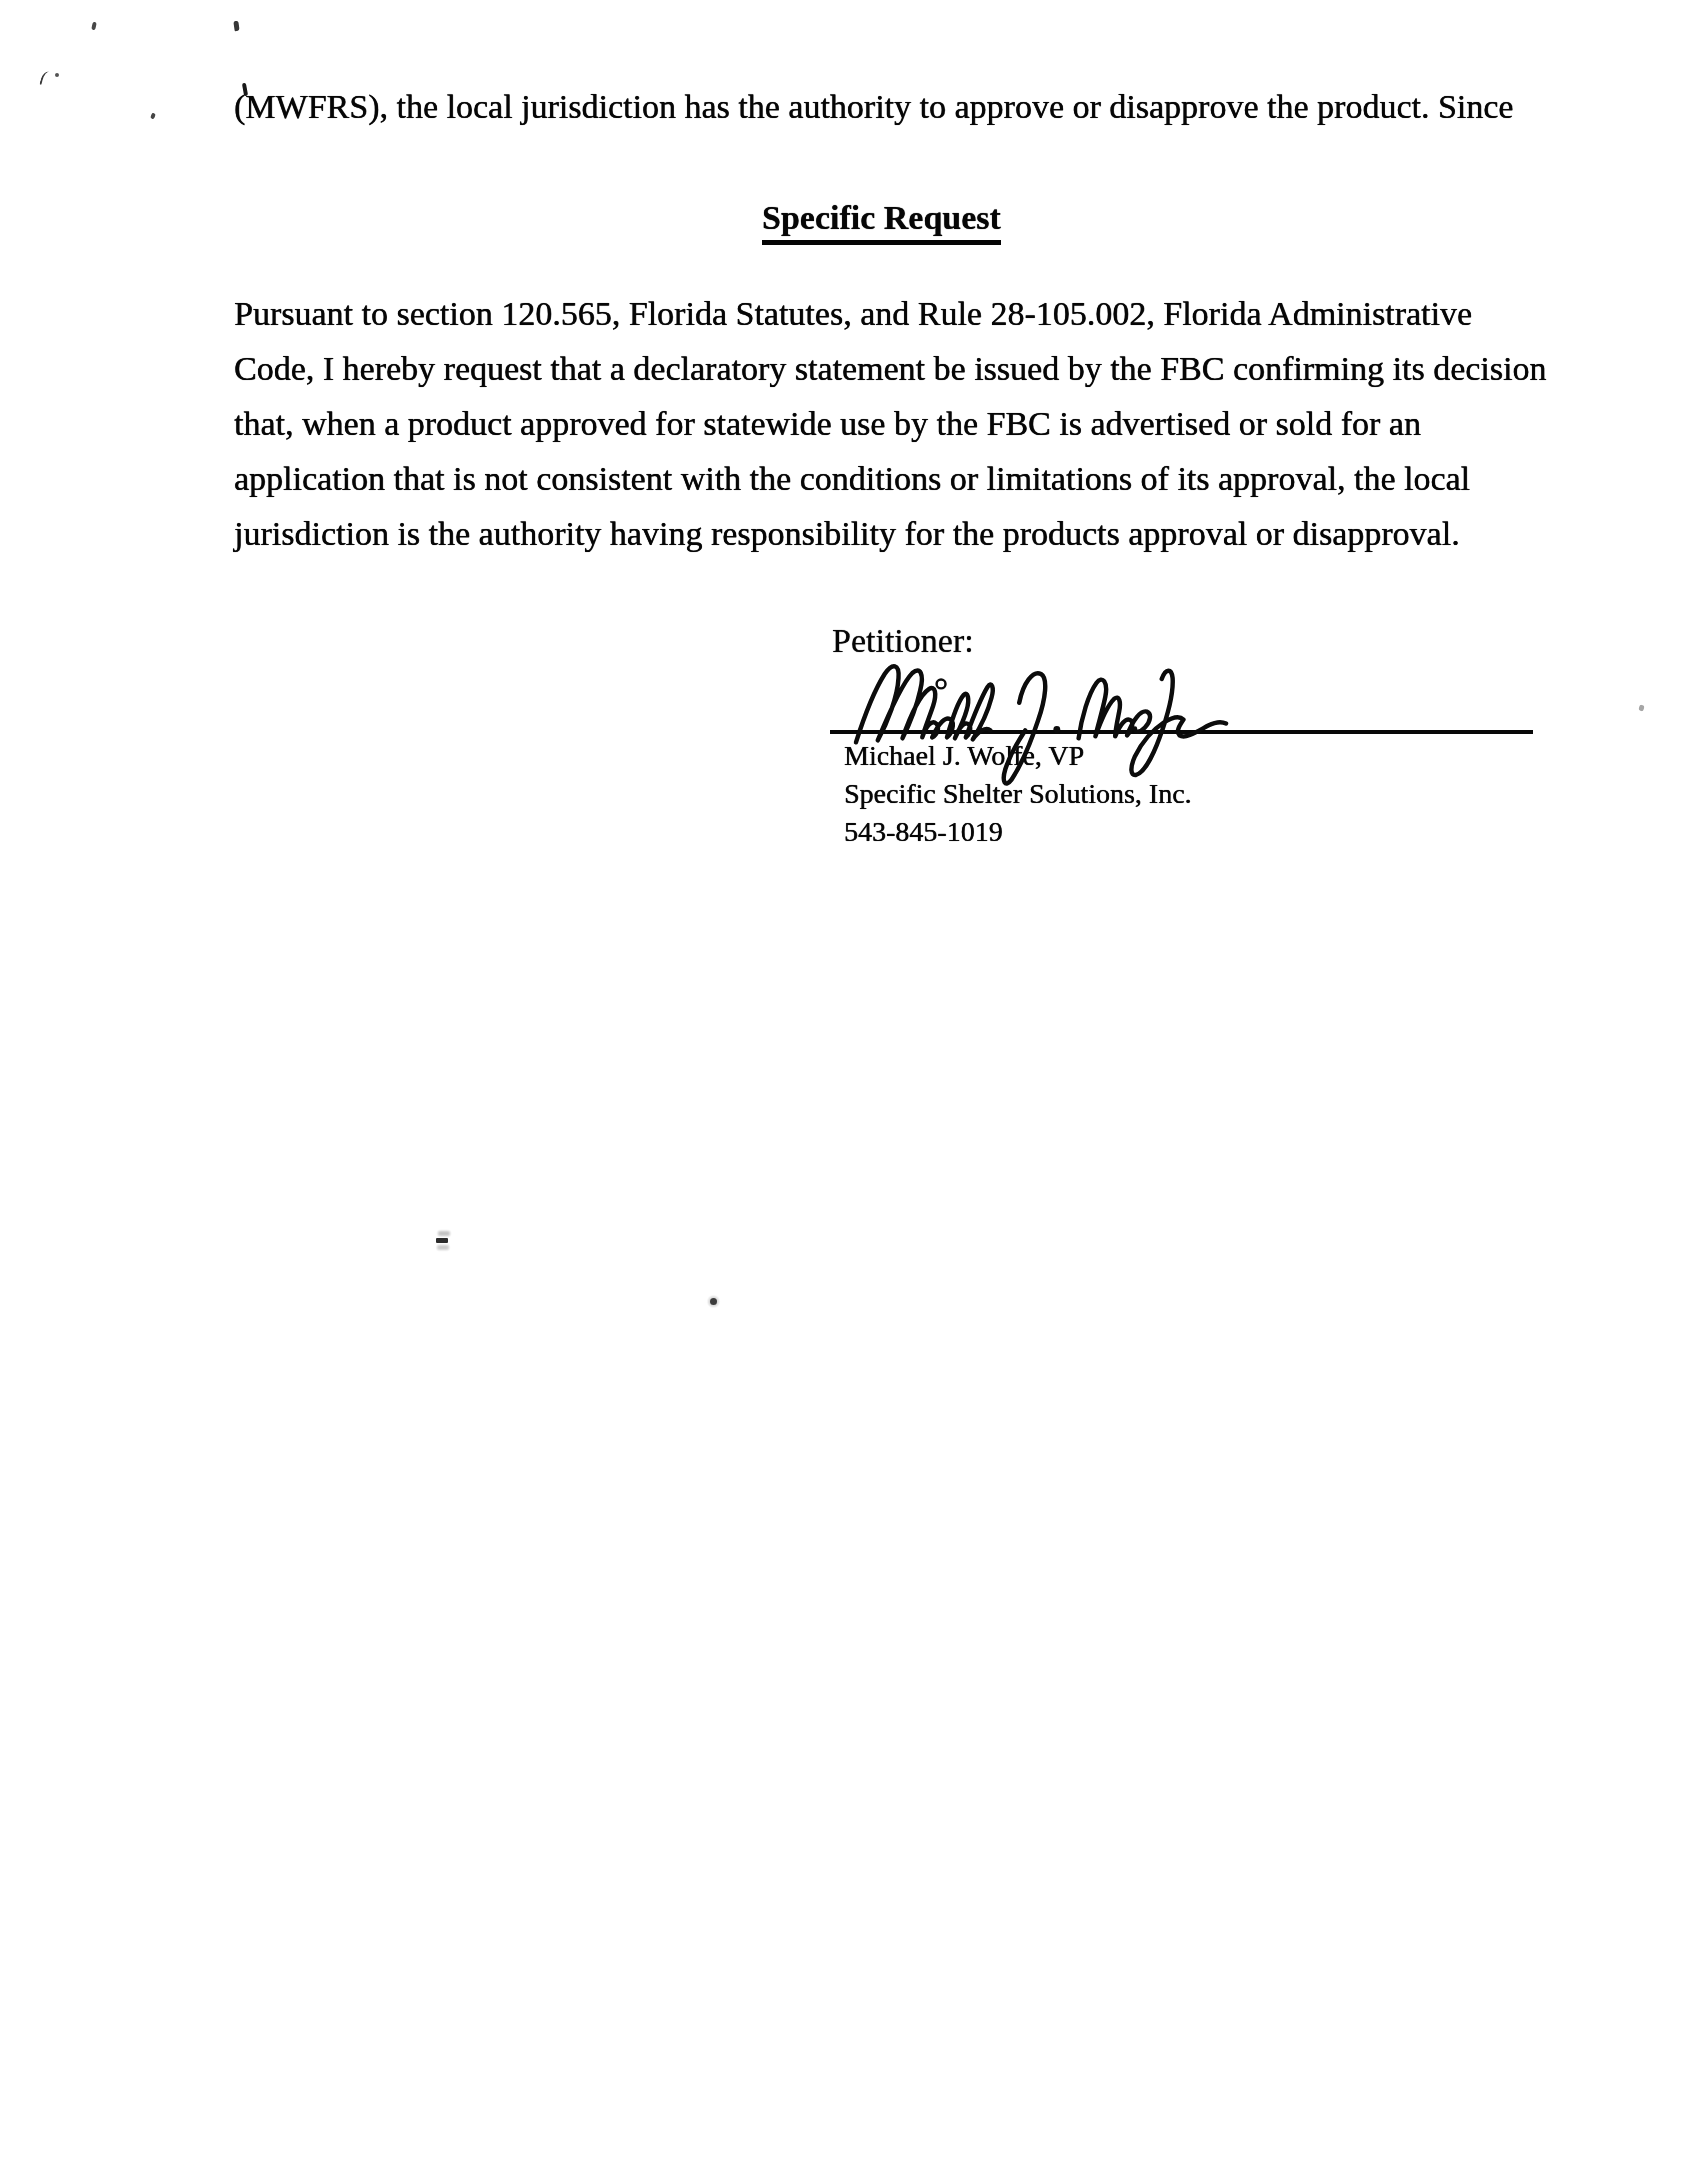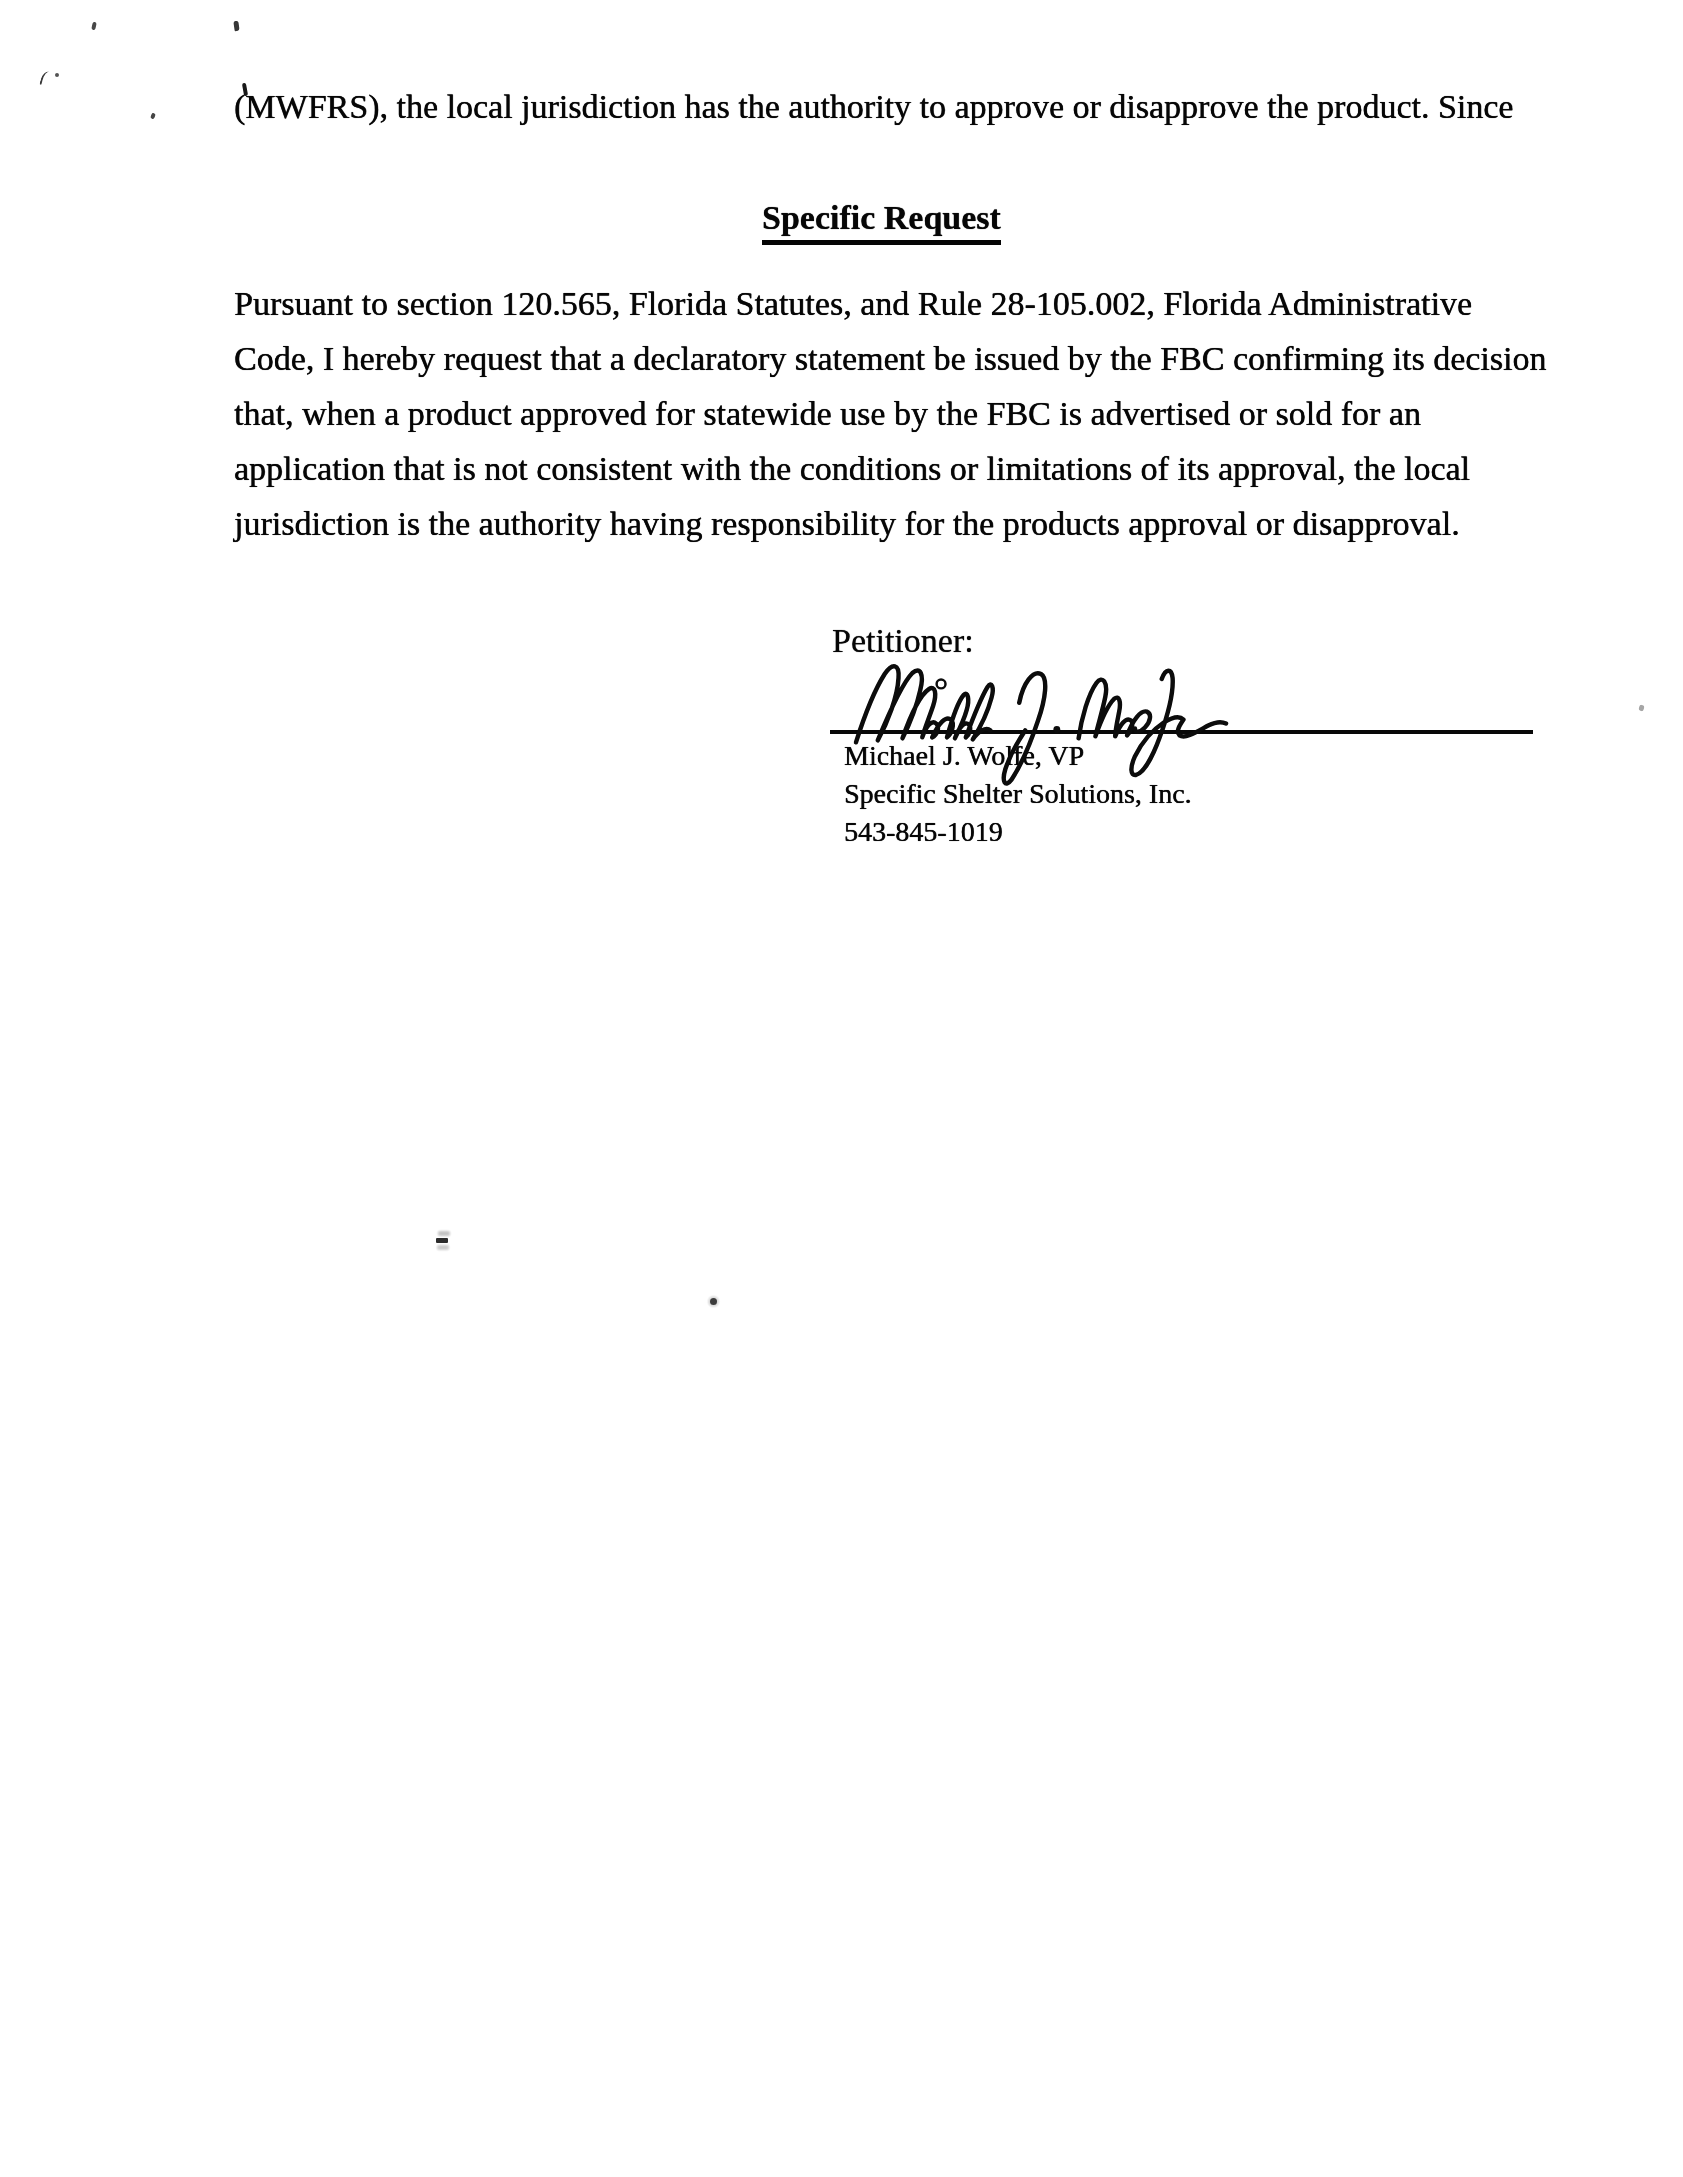--- a/index.html
+++ b/index.html
@@ -21,21 +21,21 @@
     position: absolute;
     font-size: 34px;
   }
   .para .line {
     white-space: nowrap;
     height: 55px;
     line-height: 55px;
     text-shadow: 0 0 0.9px rgba(0,0,0,0.85), 0.4px 0 0 rgba(0,0,0,0.55);
   }
   .p1 { left: 234px; top: 79px; }
-  .p2 { left: 234px; top: 276px; }
+  .p2 { left: 234px; top: 286px; }
   .heading {
     position: absolute;
     left: 762px;
     top: 198px;
     font-size: 34px;
     line-height: 40px;
     font-weight: 700;
     white-space: nowrap;
     text-shadow: 0 0 1px rgba(0,0,0,0.9);
   }

